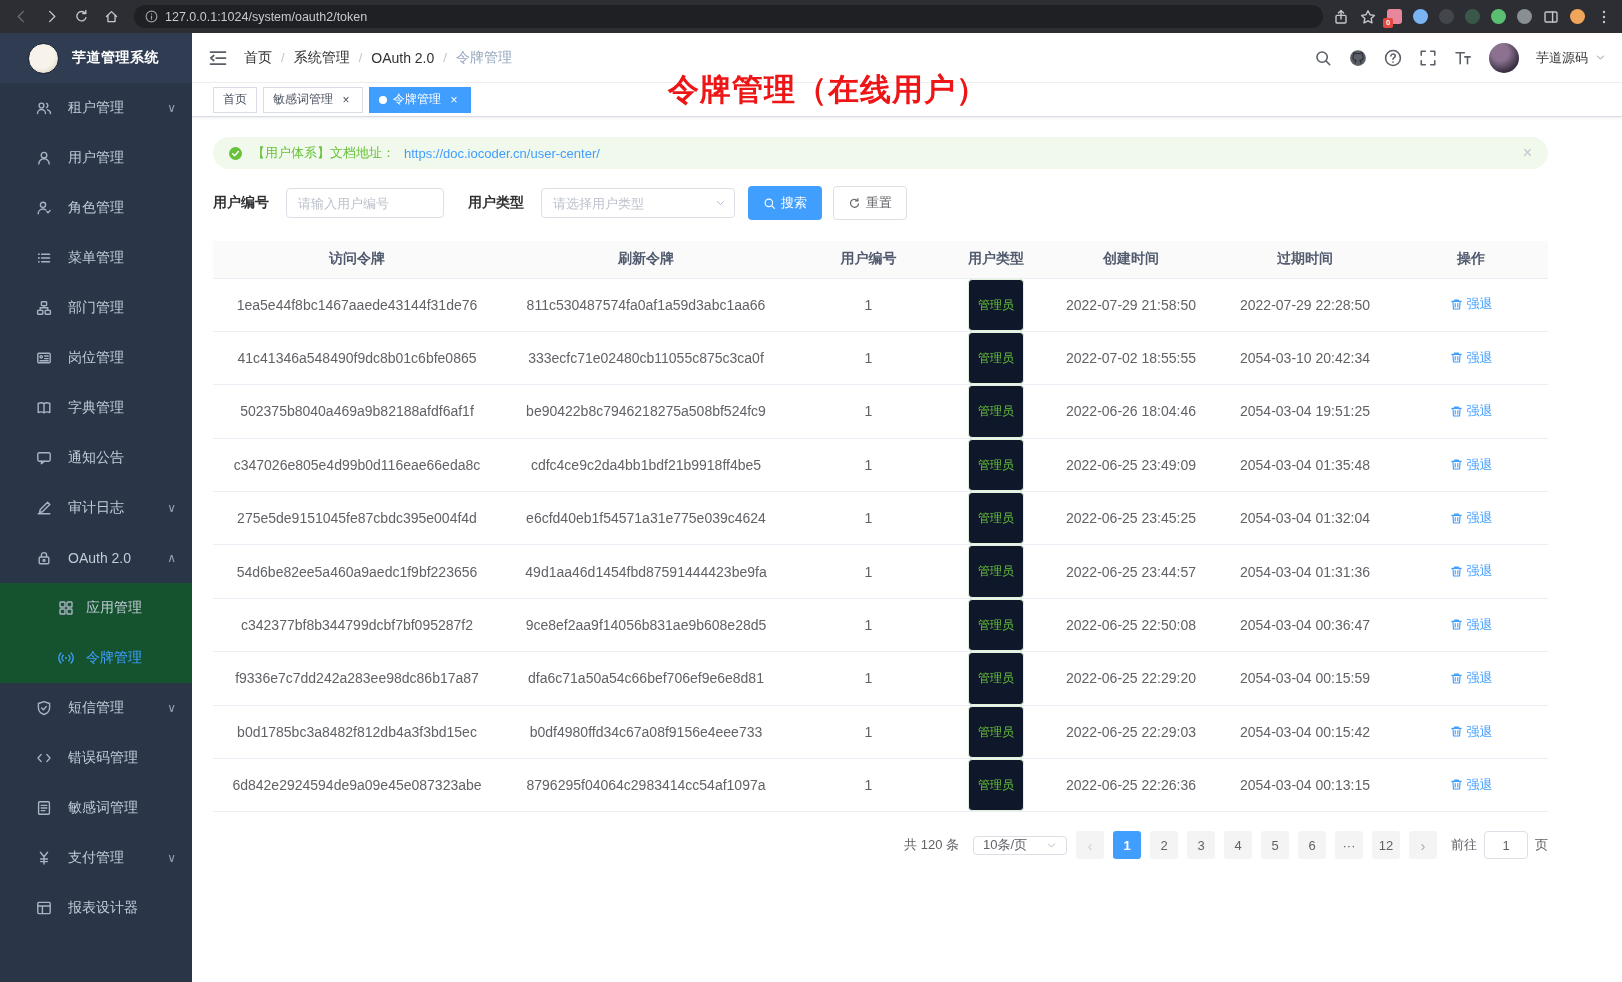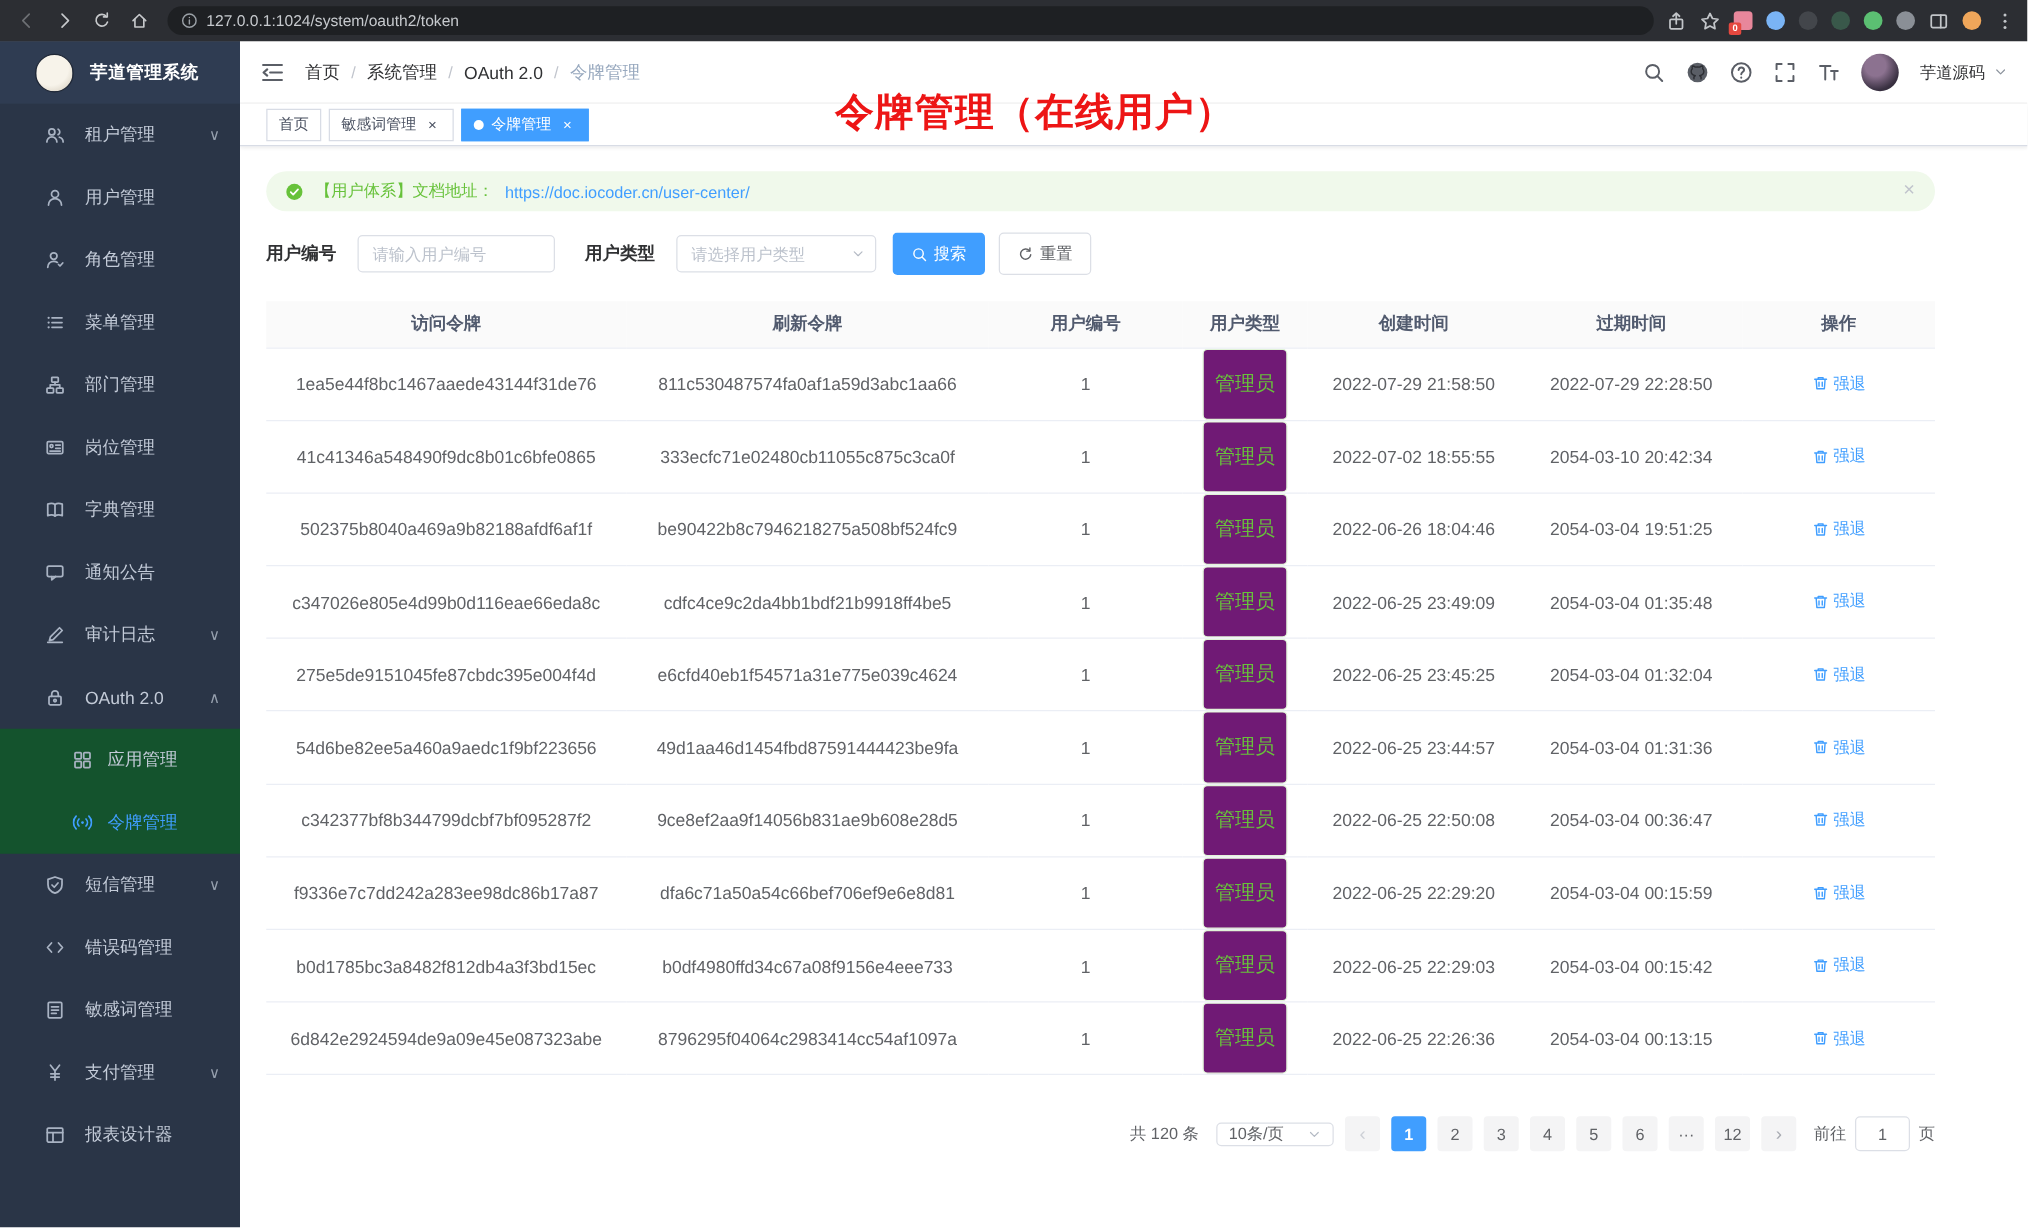--- a/index.html
+++ b/index.html
@@ -65,35 +65,35 @@
 .alert-text{color:var(--success);font-size:13px}
 .alert-link{color:var(--accent);font-size:13px;text-decoration:none;cursor:pointer}
 .alert-close{position:absolute;right:16px;color:#c0c4cc;font-size:16px;cursor:pointer;line-height:1}
 
 .filters{display:flex;align-items:center;margin-top:17px}
 .f-label{font-weight:700;color:#303133;font-size:14px;margin-right:17px;white-space:nowrap}
 .f-input{height:30px;border:1px solid #dcdfe6;border-radius:4px;padding:0 11px;font-size:13px;color:#606266;outline:none;font-family:inherit;background:#fff}
 .f-input::placeholder{color:#bcc2cc}
 #userIdInput{width:158px;margin-right:24px}
 .f-select{position:relative;margin-right:13px}
-#userTypeInput{width:160px;padding-right:26px;cursor:pointer}
+#userTypeInput{width:194px;padding-right:26px;cursor:pointer}
 .f-select .caret{position:absolute;right:9px;top:50%;transform:translateY(-50%);width:11px;height:11px;color:#b4bac4;pointer-events:none}
 .btn{height:30px;border-radius:4px;border:1px solid transparent;display:inline-flex;align-items:center;gap:5px;font-size:13px;padding:16px 14px;cursor:pointer;font-family:inherit}
 .btn .icn{width:13px;height:13px}
 .btn-primary{background:var(--accent);color:#fff}
 .btn-plain{background:#fff;border-color:#dcdfe6;color:#606266;margin-left:11px}
 
 table{width:1335px;table-layout:fixed;border-collapse:collapse;margin-top:21px}
 th{height:37px;background:#fafafa;font-size:14px;font-weight:700;color:#515a6e;text-align:center;border-bottom:1px solid #ebeef5}
 td{height:48px;font-size:14px;color:#606266;text-align:center;border-bottom:1px solid #ebeef5;overflow:hidden;white-space:nowrap}
-.tag-success{display:inline-block;background:#701a75;border:1px solid #e1f3d8;color:var(--success);font-size:16px;padding:18px 9px;border-radius:4px;line-height:1.2}
+.tag-success{display:inline-block;background:#0f172a;border:1px solid #e1f3d8;color:var(--success);font-size:12px;padding:18px 9px;border-radius:4px;line-height:1.2}
 .action-link{color:var(--accent);font-size:13px;display:inline-flex;align-items:center;gap:4px;cursor:pointer}
 .action-link .icn{width:13px;height:13px}
 
-.pagination{width:1335px;margin-top:33px;display:flex;align-items:center;justify-content:flex-end;gap:9px;font-size:13px;color:#606266;padding-bottom:20px}
+.pagination{width:1335px;margin-top:19px;display:flex;align-items:center;justify-content:flex-end;gap:9px;font-size:13px;color:#606266;padding-bottom:20px}
 .pg-total{margin-right:5px}
 .pg-size{width:94px;height:19px;border:1px solid #dcdfe6;border-radius:4px;display:inline-flex;align-items:center;justify-content:space-between;padding:0 9px;cursor:pointer;background:#fff}
 .pg-size .icn{width:11px;height:11px;color:#b4bac4}
 .pg-btn{min-width:28px;height:28px;padding:0 5px;border-radius:3px;background:#f4f4f5;display:inline-flex;align-items:center;justify-content:center;cursor:pointer;color:#606266;font-size:13px}
 .pg-btn.arrow{color:#a8abb2;font-size:15px}
 .pg-btn.disabled{color:#cdd0d6}
 .pg-btn.active{background:var(--accent);color:#fff;font-weight:700}
 .pg-goto{display:flex;align-items:center;gap:7px;margin-left:5px}
 .pg-input{width:44px;height:28px;border:1px solid #dcdfe6;border-radius:4px;text-align:center;font-size:13px;color:#606266;outline:none;font-family:inherit}
 

